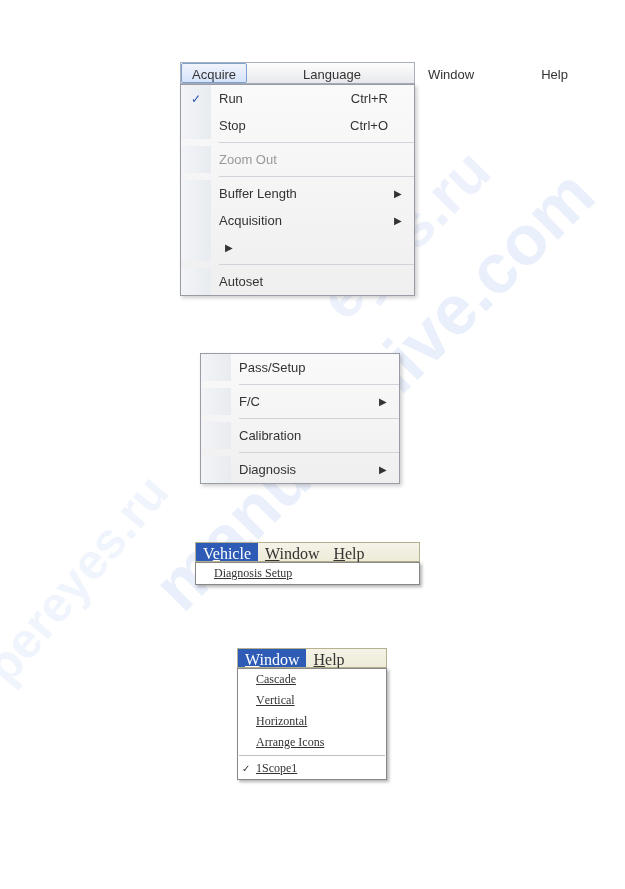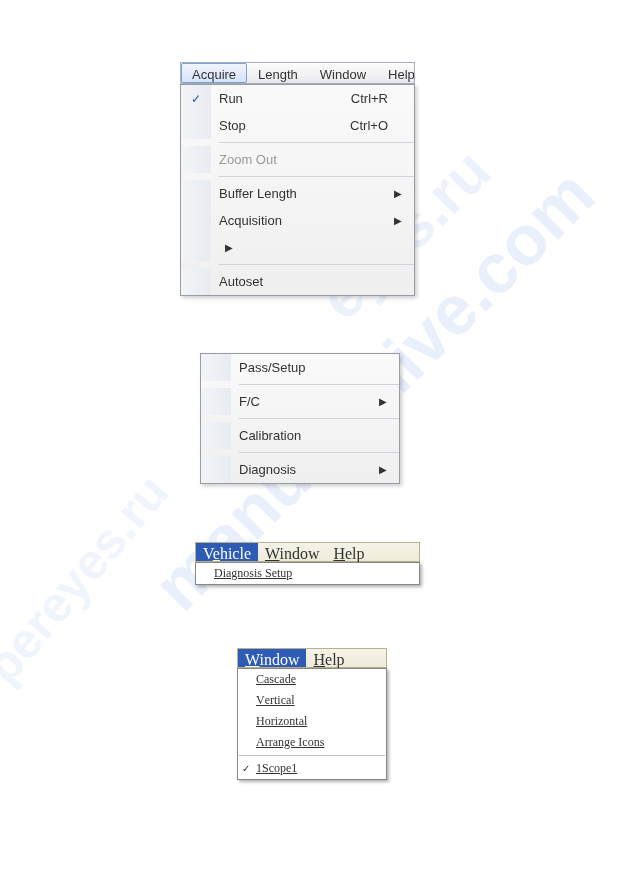--- a/index.html
+++ b/index.html
@@ -26,20 +26,21 @@
     .wm1 { top: 350px; left: 80px; }
     .wm2 { top: 200px; left: 300px; font-size: 60px; color: rgba(70,120,220,0.10); }
     .wm3 { top: 550px; left: -50px; font-size: 50px; color: rgba(70,120,220,0.08); transform: rotate(-50deg);}
     
     .menubar {
       display: flex;
       background: linear-gradient(#fdfdfd, #e8e9ec);
       border: 1px solid #a8aebb;
       height: 22px;
       align-items: stretch;
+      gap: 45px;
     }
     .menubar-item {
       padding: 3px 10px;
       cursor: pointer;
       border: 1px solid transparent;
     }
     .menubar-item.active {
       background: linear-gradient(#f0f4fb, #d5e3fb);
       border: 1px solid #7da2ce;
       border-radius: 2px;
@@ -136,21 +137,21 @@
 </head>
 <body>
 
 <div class="watermark wm1">manualshive.com</div>
 <div class="watermark wm2">eyes.ru</div>
 <div class="watermark wm3">pereyes.ru</div>
 
 <div class="block1">
   <div class="menubar" id="menubar1">
       <div class="menubar-item active">Acquire</div>
-      <div class="menubar-item">Length</div>
+      <div class="menubar-item">Language</div>
       <div class="menubar-item">Window</div>
       <div class="menubar-item">Help</div>
     </div>
   <div class="dropdown">
     <div class="dropdown-inner" id="dd1">
         <div class="menu-row">
           <div class="icon-col">
             <span class="check">✓</span>
           </div>
           <div class="label-col">Run</div>

